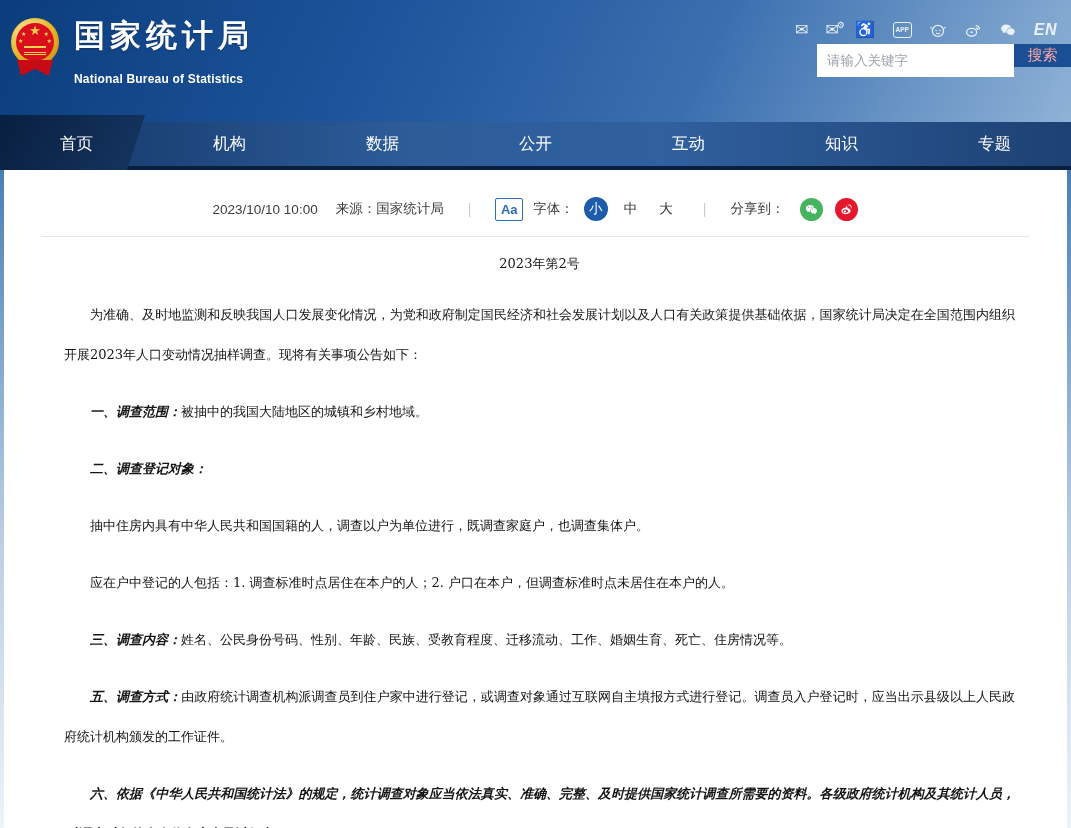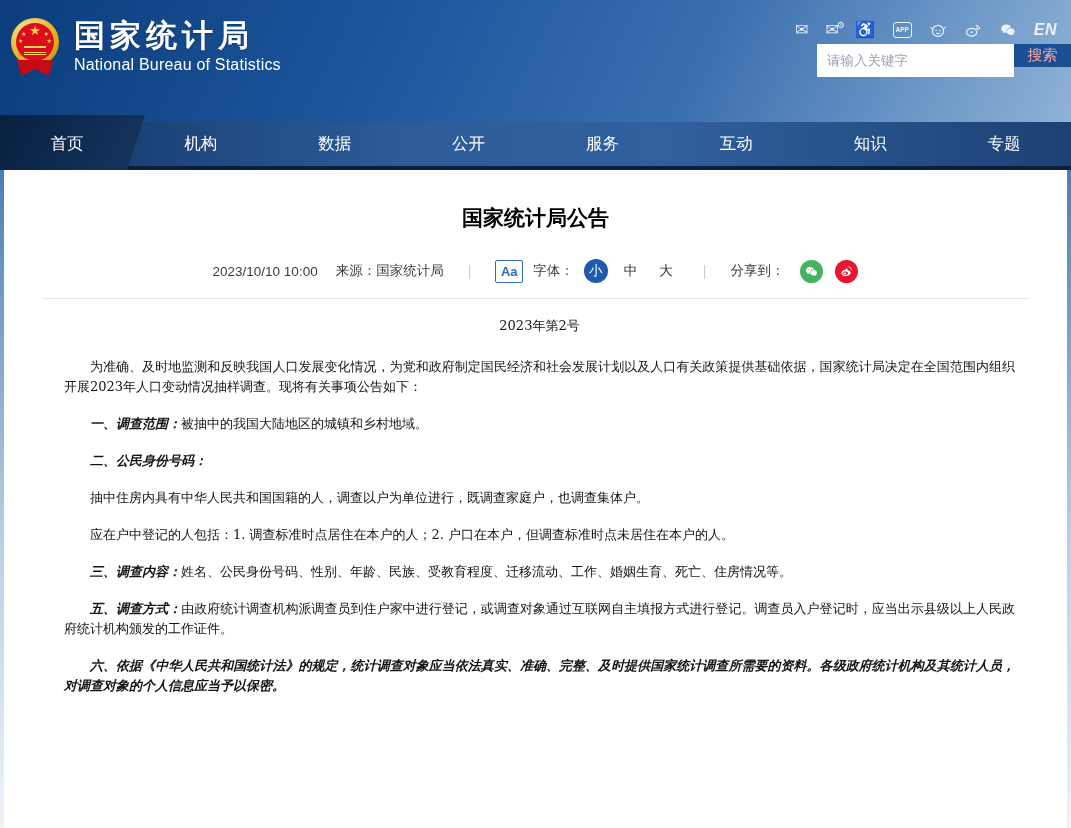--- a/index.html
+++ b/index.html
@@ -16,21 +16,21 @@
     display:flex; align-items:center; justify-content:center; }
   .emblem .disc { width:38px; height:38px; border-radius:50%; background:#da0f1e; position:relative; overflow:hidden; }
   .emblem .star-big { position:absolute; left:50%; top:1px; transform:translateX(-50%); color:#f8d34c; font-size:13px; line-height:13px; }
   .emblem .star-s { position:absolute; color:#f8d34c; font-size:6px; line-height:6px; }
   .emblem .gate { position:absolute; left:50%; bottom:6px; transform:translateX(-50%); width:22px; height:9px;
     border-top:2px solid #f8d34c; border-bottom:3px double #f8d34c; }
   .emblem .ribbon { position:absolute; left:7px; top:44px; width:36px; height:16px; background:#c60b17;
     clip-path:polygon(0 0,100% 0,88% 100%,50% 55%,12% 100%); }
   .site-names { margin-left:14px; color:#fff; }
   .site-zh { font-size:31px; font-weight:bold; letter-spacing:5px; line-height:40px; text-shadow:0 1px 2px rgba(0,0,0,.25); }
-  .site-en { font-size:16px; font-weight:normal; letter-spacing:.2px; margin-top:0; }
+  .site-en { font-size:12px; font-weight:bold; letter-spacing:.2px; margin-top:16px; }
 
   
   .topbar { position:absolute; right:14px; top:20px; display:flex; align-items:center; gap:17px; color:#eaf1fa; }
   .topbar a { color:#eaf1fa; text-decoration:none; font-size:16px; line-height:20px; display:inline-flex; align-items:center; cursor:pointer; }
   .icon-badge { position:relative; }
   .icon-badge .gear { position:absolute; right:-6px; top:-5px; font-size:9px; }
   .app-chip { width:19px; height:16px; border:1.5px solid #eaf1fa; border-radius:3px; font-size:6.5px; font-weight:bold;
     display:inline-flex; align-items:center; justify-content:center; letter-spacing:0; }
   .lang { font-size:13px; font-weight:bold; letter-spacing:.5px;font-style:italic; }
 
@@ -73,21 +73,21 @@
   .fsize.active { background:#1c5cab; color:#fff; border-radius:50%; width:24px; height:24px; padding:0;
     display:inline-flex; align-items:center; justify-content:center; }
   .share { width:23px; height:23px; border-radius:50%; display:inline-flex; align-items:center; justify-content:center; cursor:pointer; }
   .share.wechat { background:#46b35f; margin-left:6px; }
   .share.weibo { background:#e6162d; margin-left:2px; }
   .share svg { width:15px; height:15px; }
   .divider { border:0; border-top:1px solid #e3e5e8; margin:15px 38px 0; }
 
   .article-body { padding:0 52px 30px 60px; font-family:"DejaVu Serif", serif; font-size:13px; color:#141414; }
   .doc-number { text-align:center; margin-top:18px; font-size:13px; }
-  .article-body p { margin-top:17px; line-height:20px; text-indent:2em; text-align:justify; }
+  .article-body p { margin-top:17px; line-height:40px; text-indent:2em; text-align:justify; }
   .article-body p.first { margin-top:22px; }
   .article-body b { font-weight:bold;font-style:italic; }
 
   
   .msvg { width:18px; height:18px; }
 </style>
 </head>
 <body>
 
 <div class="page">
@@ -152,32 +152,30 @@
     </div>
   </div>
 
   <div class="nav">
     <div class="home-band"></div>
     <div class="nav-items">
       <a class="nav-item">首页</a>
       <a class="nav-item">机构</a>
       <a class="nav-item">数据</a>
       <a class="nav-item">公开</a>
-      <a class="nav-item">服务</a>
       <a class="nav-item">互动</a>
       <a class="nav-item">知识</a>
       <a class="nav-item">专题</a>
     </div>
   </div>
 
   <div class="edge left"></div>
   <div class="edge right"></div>
 
   <div class="main">
-    <h1 class="article-title">国家统计局公告</h1>
 
     <div class="meta-row">
       <span>2023/10/10 10:00</span>
       <span class="gap-lg"><span>来源：</span><span>国家统计局</span></span>
       <span class="sep">|</span>
       <span class="aa-box">Aa</span>
       <span>字体：</span>
       <a class="fsize active">小</a>
       <a class="fsize">中</a>
       <a class="fsize">大</a>
@@ -196,21 +194,21 @@
         </svg>
       </a>
     </div>
 
     <hr class="divider">
 
     <div class="article-body">
       <div class="doc-number">2023年第2号</div>
       <p class="first"><b></b><span>为准确、及时地监测和反映我国人口发展变化情况，为党和政府制定国民经济和社会发展计划以及人口有关政策提供基础依据，国家统计局决定在全国范围内组织开展2023年人口变动情况抽样调查。现将有关事项公告如下：</span></p>
       <p><b>一、调查范围：</b><span>被抽中的我国大陆地区的城镇和乡村地域。</span></p>
-      <p><b>二、公民身份号码：</b><span></span></p>
+      <p><b>二、调查登记对象：</b><span></span></p>
       <p><b></b><span>抽中住房内具有中华人民共和国国籍的人，调查以户为单位进行，既调查家庭户，也调查集体户。</span></p>
       <p><b></b><span>应在户中登记的人包括：1. 调查标准时点居住在本户的人；2. 户口在本户，但调查标准时点未居住在本户的人。</span></p>
       <p><b>三、调查内容：</b><span>姓名、公民身份号码、性别、年龄、民族、受教育程度、迁移流动、工作、婚姻生育、死亡、住房情况等。</span></p>
       <p><b>五、调查方式：</b><span>由政府统计调查机构派调查员到住户家中进行登记，或调查对象通过互联网自主填报方式进行登记。调查员入户登记时，应当出示县级以上人民政府统计机构颁发的工作证件。</span></p>
       <p><b>六、依据《中华人民共和国统计法》的规定，统计调查对象应当依法真实、准确、完整、及时提供国家统计调查所需要的资料。各级政府统计机构及其统计人员，对调查对象的个人信息应当予以保密。</b><span></span></p>
     </div>
   </div>
 </div>
 
 </body></html>

